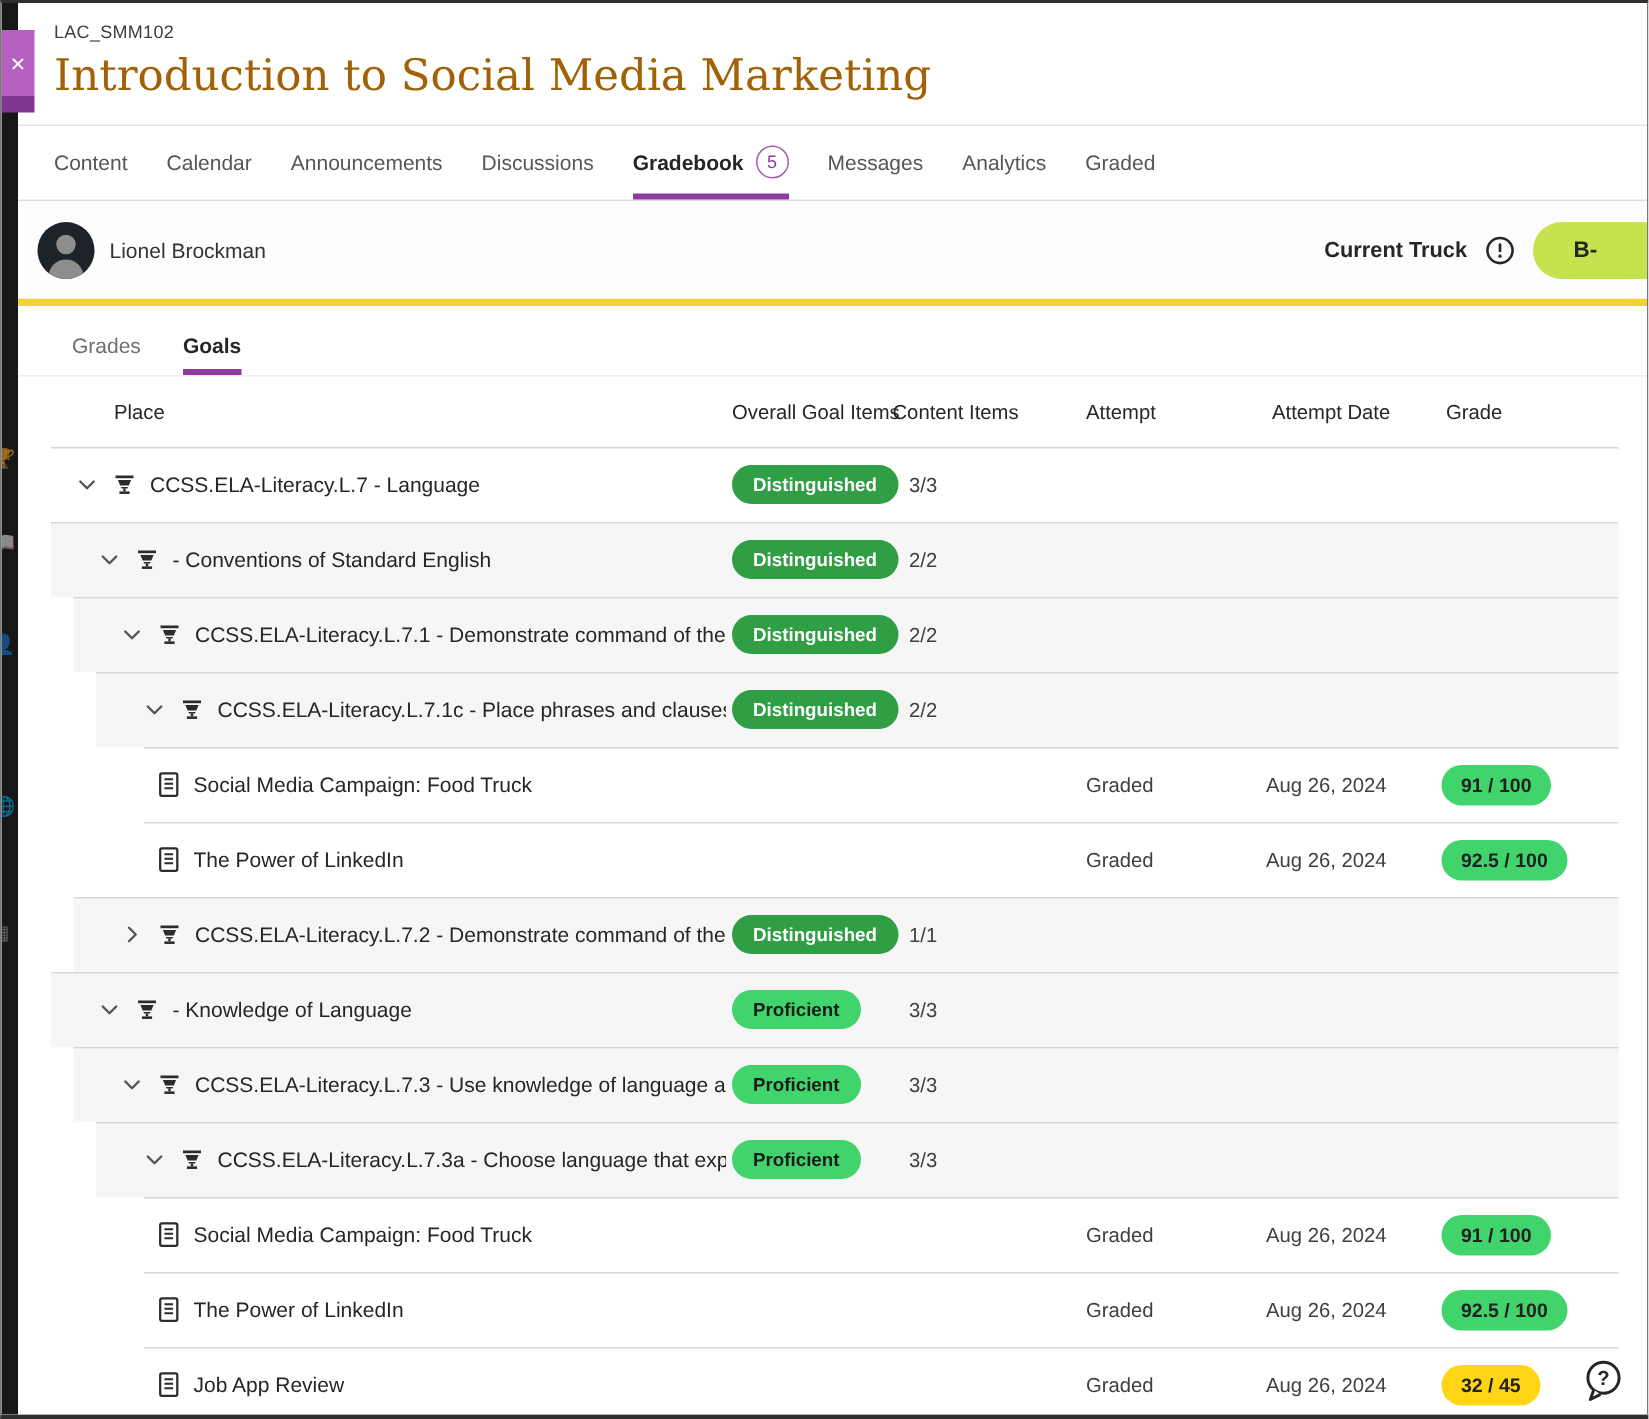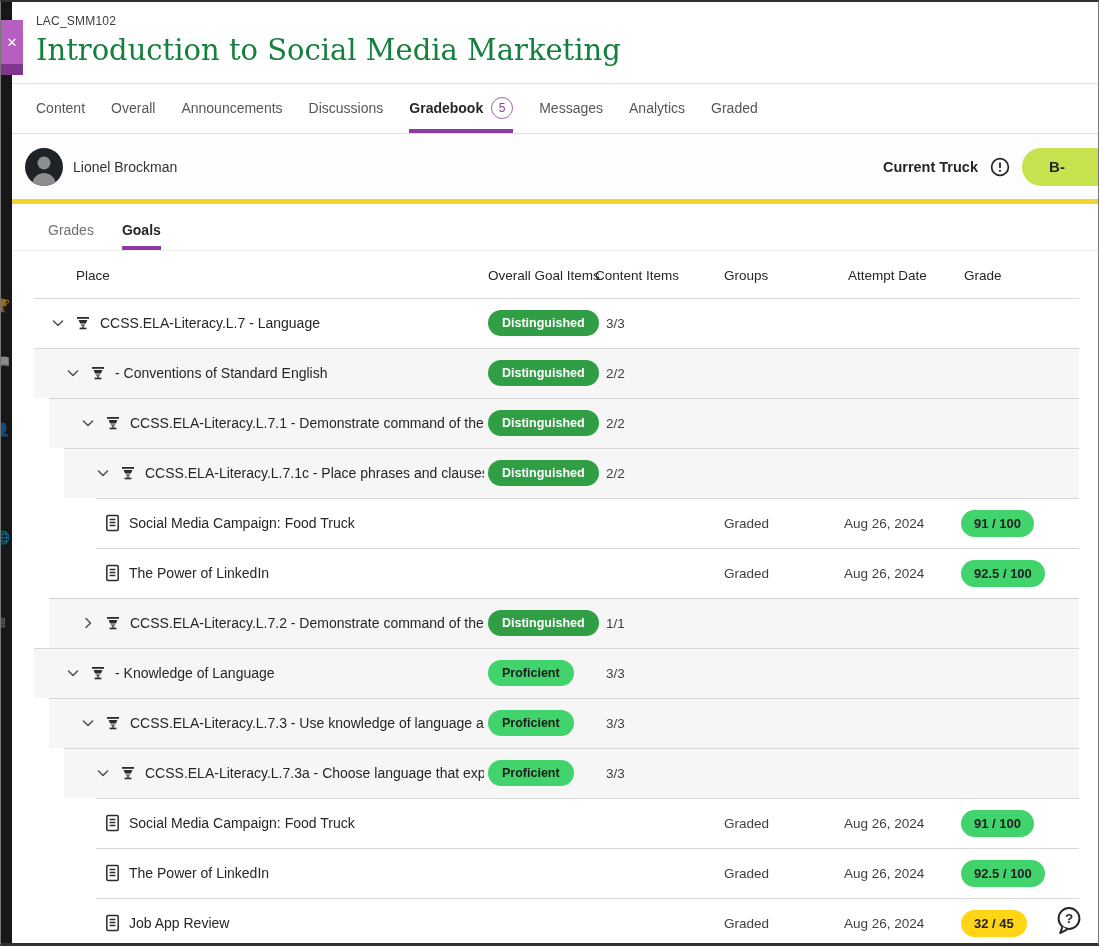--- a/index.html
+++ b/index.html
@@ -12,21 +12,21 @@
   .rail-glyph { position:absolute; left:-7px; width:20px; color:#9a9a9a; opacity:.55; font-size:13px; }
   .close-tab { position:absolute; left:0; top:18px; width:22px; height:44px; background:var(--accent-light,#b55fc0);
                z-index:40; display:flex; align-items:center; justify-content:center; color:#fff; font-size:13px; cursor:pointer; }
   .close-tab-fold { position:absolute; left:0; top:62px; width:22px; height:11px; background:#80368f; z-index:39; }
 
   
   .main { position:absolute; left:11px; top:0; right:0; bottom:0; background:#fff; }
 
   .page-header { height:82px; padding:12px 0 0 24px; border-bottom:1px solid #e3e3e3; }
   .course-id { font-size:12px; color:#3d3d3d; letter-spacing:.2px; }
-  .course-title { margin-top:5px; font-family:"DejaVu Serif","Liberation Serif",serif; font-size:29px; color:#15803d; }
+  .course-title { margin-top:5px; font-family:"DejaVu Serif","Liberation Serif",serif; font-size:29px; color:#a16207; }
 
   .nav { height:50px; display:flex; align-items:stretch; column-gap:26px; padding-left:24px; border-bottom:1px solid #dedede; }
   .nav-tab { display:flex; align-items:center; gap:8px; font-size:14px; color:#565656; cursor:pointer;
              border-bottom:4px solid transparent; padding-top:3px; }
   .nav-tab.active { color:#262626; font-weight:bold; border-bottom-color:var(--accent-purple,#8e3b9e); }
   .nav-badge { display:none; width:22px; height:22px; border-radius:50%; border:1.5px solid #a661ae; color:var(--accent-purple,#8e3b9e);
                font-size:12px; font-weight:normal; align-items:center; justify-content:center; }
   .nav-tab.has-badge .nav-badge { display:flex; }
 
   .student-band { position:relative; height:65px; background:#fdfdfd; display:flex; align-items:center; padding-left:13px; overflow:hidden; }
@@ -95,21 +95,21 @@
     <div class="page-header">
       <div class="course-id">LAC_SMM102</div>
       <div class="course-title">Introduction to Social Media Marketing</div>
     </div>
 
     <div class="nav" id="nav-tabs">
         <div class="nav-tab">
           <span>Content</span>
         </div>
         <div class="nav-tab">
-          <span>Overall</span>
+          <span>Calendar</span>
         </div>
         <div class="nav-tab">
           <span>Announcements</span>
         </div>
         <div class="nav-tab">
           <span>Discussions</span>
         </div>
         <div class="nav-tab active has-badge">
           <span>Gradebook</span>
           <span class="nav-badge">5</span>
@@ -151,21 +151,21 @@
 
     <div class="subtabs" id="subtabs">
         <div class="subtab">Grades</div>
         <div class="subtab active">Goals</div>
       </div>
 
     <div class="thead">
       <span class="th" style="left:64px">Place</span>
       <span class="th" style="left:476px">Overall Goal Items</span>
       <span class="th" style="left:583px">Content Items</span>
-      <span class="th" style="left:712px">Groups</span>
+      <span class="th" style="left:712px">Attempt</span>
       <span class="th" style="left:836px">Attempt Date</span>
       <span class="th" style="left:952px">Grade</span>
     </div>
 
     <div class="rows" id="rows">
   <div class="row">
 
     <div class="row-line" style="left: 22px;"></div>
     <div class="row-left" style="padding-left: 38px;">
       <span class="chevron">

